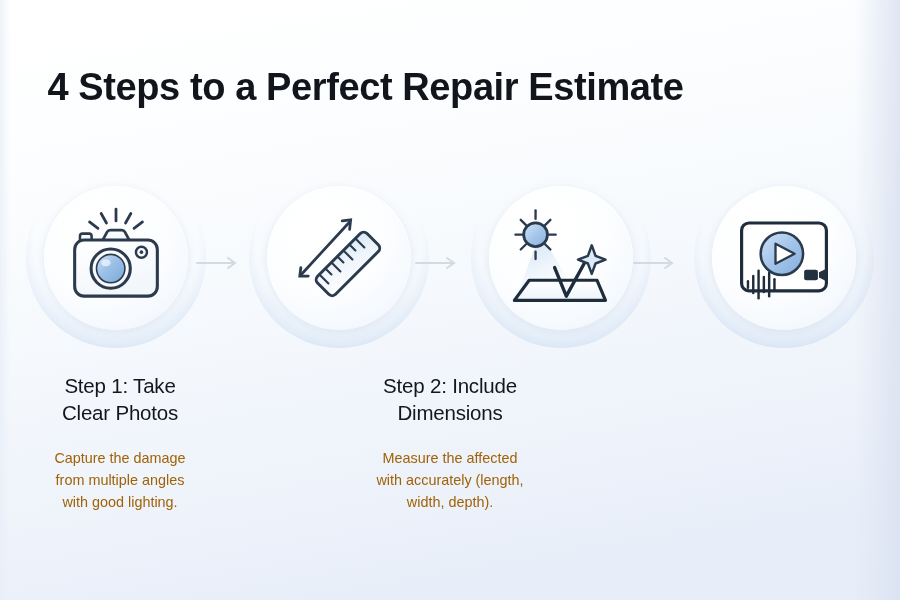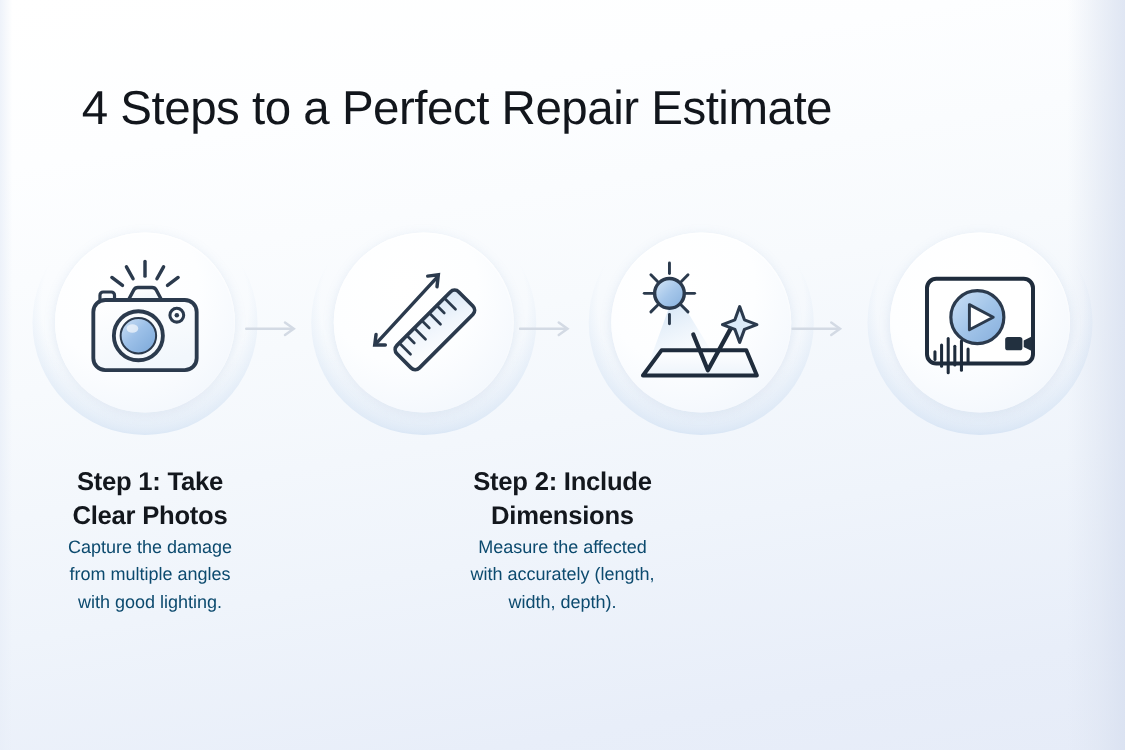--- a/index.html
+++ b/index.html
@@ -34,21 +34,21 @@
     pointer-events:none;
   }
 
   .page { position:relative; width:900px; height:600px; }
 
   
   .title {
     position:absolute; top:66px; left:0; width:731px;
     text-align:center;
     font-size:38px;
-    font-weight:normal;
+    font-weight:bold;
     letter-spacing:-0.4px;
     color:#12161c;
   }
 
   
   .steps {
     position:absolute; top:168px; left:14px;
     width:872px;
     display:flex;
     align-items:flex-start;
@@ -106,30 +106,31 @@
 
   
   .captions {
     position:absolute; top:372px; left:14px; width:872px;
     display:flex; justify-content:space-between; align-items:flex-start;
   }
   .caption { width:212px; text-align:center; }
 
   .caption-title {
     font-size:20.5px;
-    font-weight:bold;
+    font-weight:normal;
     line-height:1.34;
     color:#13171d;
     letter-spacing:-0.2px;
     white-space:pre-line;
   }
   .caption-body {
+    margin-top:20px;
     font-size:14.4px;
     line-height:1.53;
-    color:#0c4a6e;
+    color:#a16207;
     white-space:pre-line;
   }
 </style>
 </head>
 <body>
 
 <div class="page">
 
   <div class="edge-band-left"></div>
   <div class="edge-band"></div>

